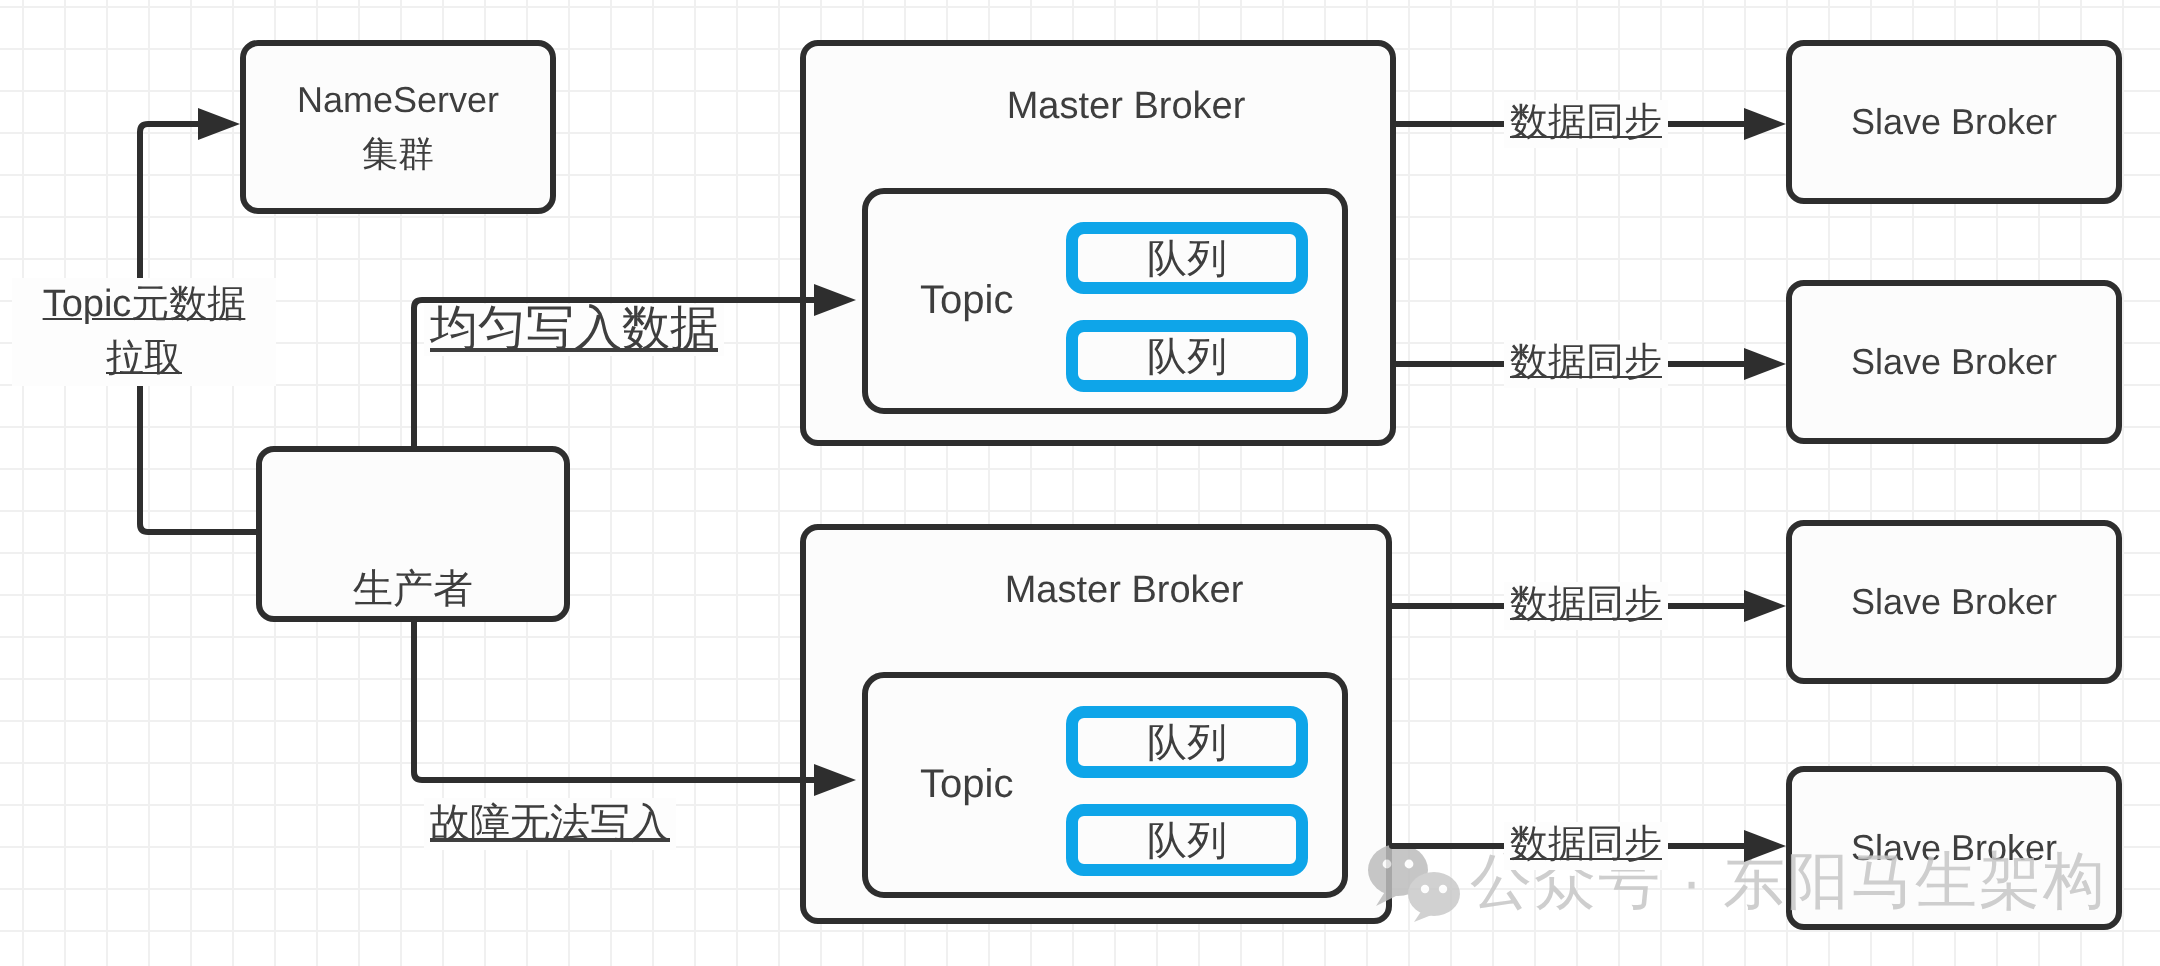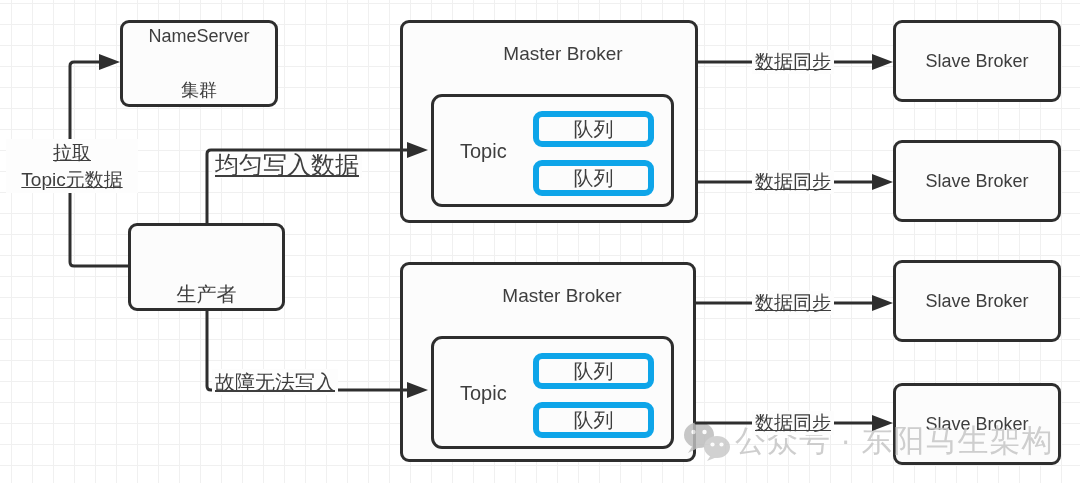--- a/index.html
+++ b/index.html
@@ -13,21 +13,21 @@
     background-size:21px 21px;
     background-position:11px 3px;
   }
   .box {
     position:absolute; border:3px solid #2e2e2e; border-radius:9px;
     background:#fcfcfc; color:#3e3e3e; z-index:2;
     display:flex; align-items:center; justify-content:center;
     text-align:center;
   }
   .nameserver { left:120px; top:20px; width:158px; height:87px;
-    flex-direction:column; font-size:18px; line-height:27px;justify-content:space-between; }
+    flex-direction:column; font-size:18px; line-height:27px; }
   .producer { left:128px; top:223px; width:157px; height:88px; font-size:20px;align-items:flex-end; }
   .master { display:block; }
   .master-1 { left:400px; top:20px; width:298px; height:203px; }
   .master-2 { left:400px; top:262px; width:296px; height:200px; }
   .mb-title { margin-top:20px; text-align:center; font-size:19px; color:#3e3e3e;margin-left:28px; }
   .topic-box {
     position:absolute; left:28px; top:71px; width:243px; height:113px;
     border:3px solid #2e2e2e; border-radius:11px; background:#fcfcfc;
   }
   .topic-label {
@@ -49,21 +49,21 @@
   .wires { position:absolute; left:0; top:0; width:1080px; height:483px;
     z-index:4; pointer-events:none; }
 
   .edge-label {
     position:absolute; z-index:5; color:#3e3e3e; background:#fdfdfd;
     white-space:nowrap; padding:0 3px;text-decoration:underline;
   }
   .lbl-pull { left:6px; top:139px; width:132px; text-align:center;
     font-size:19px; line-height:27px; }
   .lbl-even { left:212px; top:152px; font-size:24px; line-height:26px; }
-  .lbl-fail { left:212px; top:369px; font-size:20px; line-height:26px; }
+  .lbl-fail { left:212px; top:399px; font-size:20px; line-height:26px; }
   .lbl-sync { left:752px; font-size:19px; line-height:24px; }
   .lbl-sync-1 { top:50px; } .lbl-sync-2 { top:170px; }
   .lbl-sync-3 { top:291px; } .lbl-sync-4 { top:411px; }
 
   .watermark {
     position:absolute; left:683px; top:420px; z-index:3;
     display:flex; align-items:center; gap:2px; opacity:0.85;
   }
   .watermark-text {
     color:#c6c6c6; font-size:31px; letter-spacing:1px; white-space:nowrap;
@@ -151,22 +151,22 @@
       <polygon points="428,150 407,142 407,158"></polygon>
       <polygon points="428,390 407,382 407,398"></polygon>
       <polygon points="893,62 872,54 872,70"></polygon>
       <polygon points="893,182 872,174 872,190"></polygon>
       <polygon points="893,303 872,295 872,311"></polygon>
       <polygon points="893,423 872,415 872,431"></polygon>
     </g>
   </svg>
 
   <div class="edge-label lbl-pull">
+    <div>Topic元数据</div>
     <div>拉取</div>
-    <div>Topic元数据</div>
   </div>
   <div class="edge-label lbl-even">均匀写入数据</div>
   <div class="edge-label lbl-fail">故障无法写入</div>
   <div class="edge-label lbl-sync lbl-sync-1">数据同步</div>
   <div class="edge-label lbl-sync lbl-sync-2">数据同步</div>
   <div class="edge-label lbl-sync lbl-sync-3">数据同步</div>
   <div class="edge-label lbl-sync lbl-sync-4">数据同步</div>
 
 </div>
 

